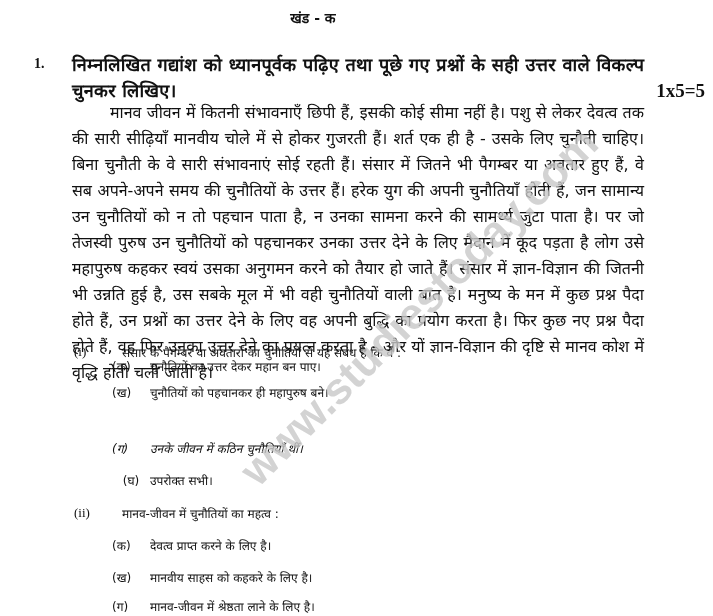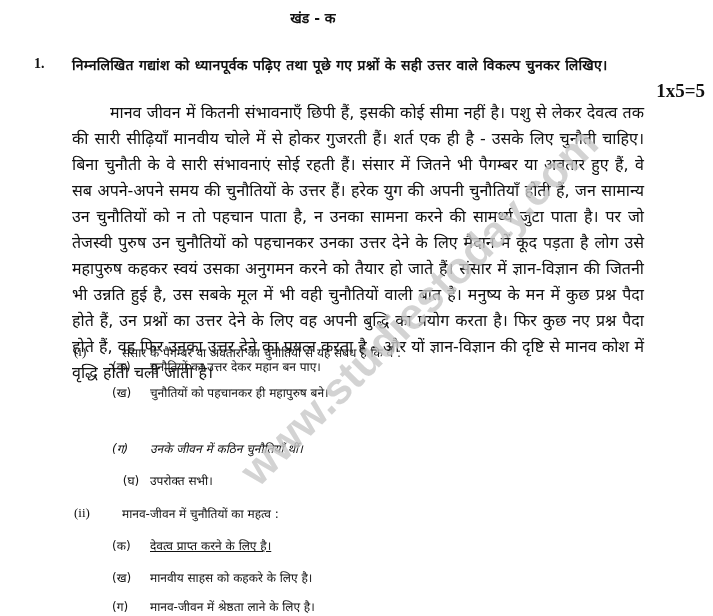--- a/index.html
+++ b/index.html
@@ -11,21 +11,21 @@
   .section-title {
     position: absolute; top: 8px; left: 0; width: 626px; text-align: center;
     font-size: 14px; font-weight: bold;
   }
   .q-num {
     position: absolute; left: 34px; top: 56px; font-size: 14px; font-weight: bold;
     font-family: "Liberation Serif", serif;
   }
   .q-text {
     position: absolute; left: 72px; top: 52px; width: 620px;
-    font-size: 14px; font-weight: bold; line-height: 26px; letter-spacing: 0.3px;
+    font-size: 18px; font-weight: bold; line-height: 26px; letter-spacing: 0.3px;
   }
   .marks {
     position: absolute; right: 8px; top: 80px; font-size: 19px; font-weight: bold;
     font-family: "Liberation Serif", serif;
   }
   .passage {
     position: absolute; left: 72px; top: 100px; width: 572px;
     font-size: 16px; line-height: 26px; text-align: justify; text-indent: 38px;
   }
   .sub-q { position: absolute; left: 74px; font-size: 12px; }
@@ -66,21 +66,21 @@
   <span class="opt-label">(ग)</span><span>उनके जीवन में कठिन चुनौतियाँ थीं।</span>
 </div>
 <div class="option" style="top:472px;text-align:center;">
   <span class="opt-label">(घ)</span><span>उपरोक्त सभी।</span>
 </div>
 
 <div class="sub-q" style="top:505px;">
   <span class="sub-num">(ii)</span>
   <span class="sub-text">मानव-जीवन में चुनौतियों का महत्व :</span>
 </div>
-<div class="option" style="top:537px;text-decoration:underline;">
+<div class="option" style="top:537px;">
   <span class="opt-label">(क)</span><span>देवत्व प्राप्त करने के लिए है।</span>
 </div>
 <div class="option" style="top:569px;">
   <span class="opt-label">(ख)</span><span>मानवीय साहस को कहकरे के लिए है।</span>
 </div>
 <div class="option" style="top:598px;">
   <span class="opt-label">(ग)</span><span>मानव-जीवन में श्रेष्ठता लाने के लिए है।</span>
 </div>
 
 <div class="watermark">www.studiestoday.com</div>

